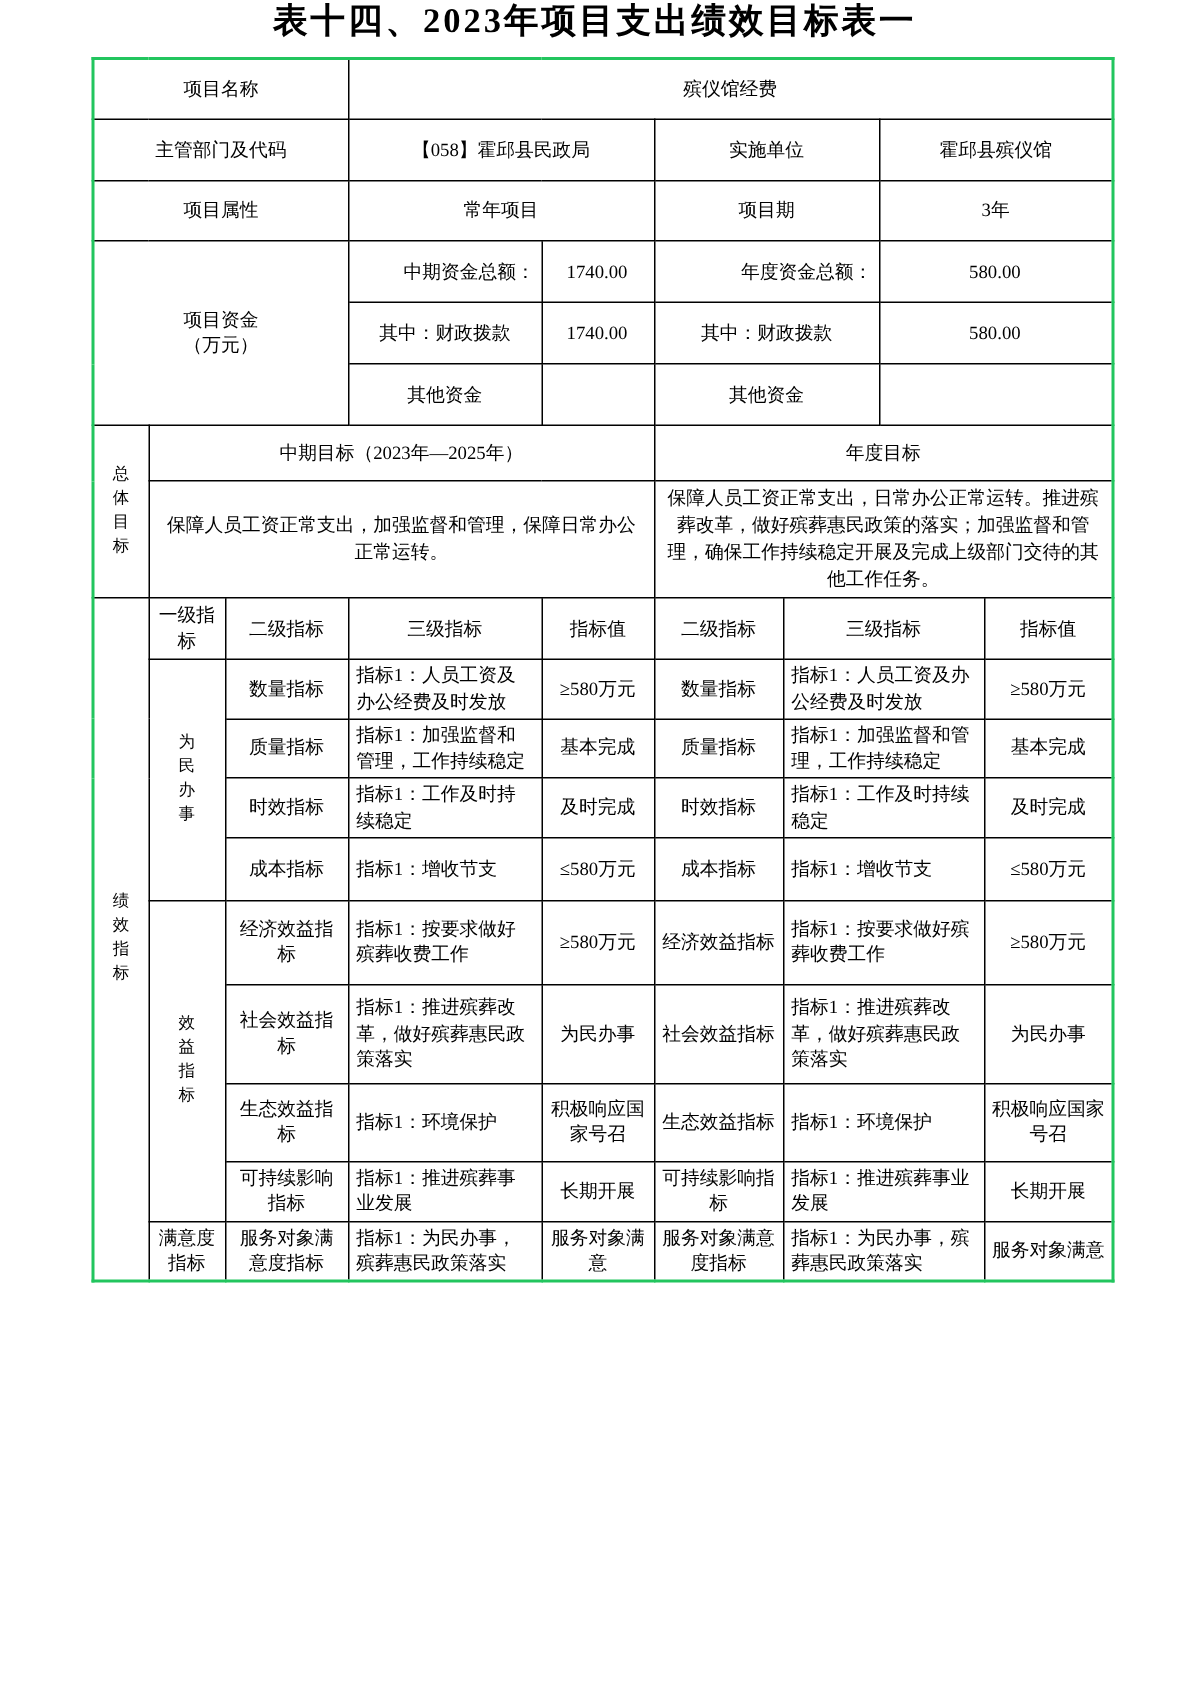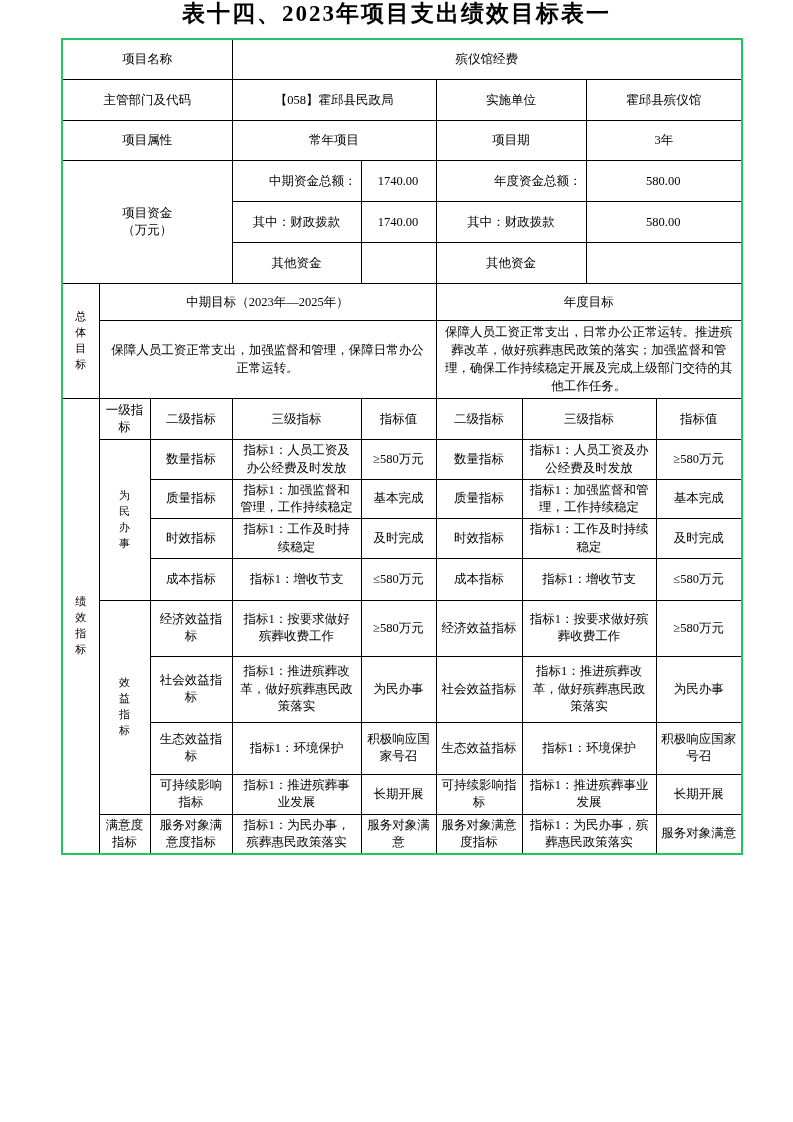--- a/index.html
+++ b/index.html
@@ -24,21 +24,21 @@
   }
   td {
     border: 1.5px solid #000;
     font-size: 12.5px; line-height: 1.38;
     text-align: center; vertical-align: middle;
     padding: 2px 4px; word-break: break-all; overflow: hidden;
   }
   td.tl { text-align: right; padding-left: 6px; }
   td.num { text-align: center; padding-right: 5px; }
   td.goal { text-align: center; padding: 3px 6px; line-height: 1.42; }
-  td.l3 { text-align: center; padding: 2px 5px; }
+  td.l3 { text-align: left; padding: 2px 5px; }
   td.pre { white-space: pre-line; margin-left: 28px; }
   .vert {
     width: 1.05em; margin: 0 auto; word-break: break-all;
     line-height: 1.45; font-size: 11px;
   }
 </style>
 </head>
 <body>
 
 <div class="page">

